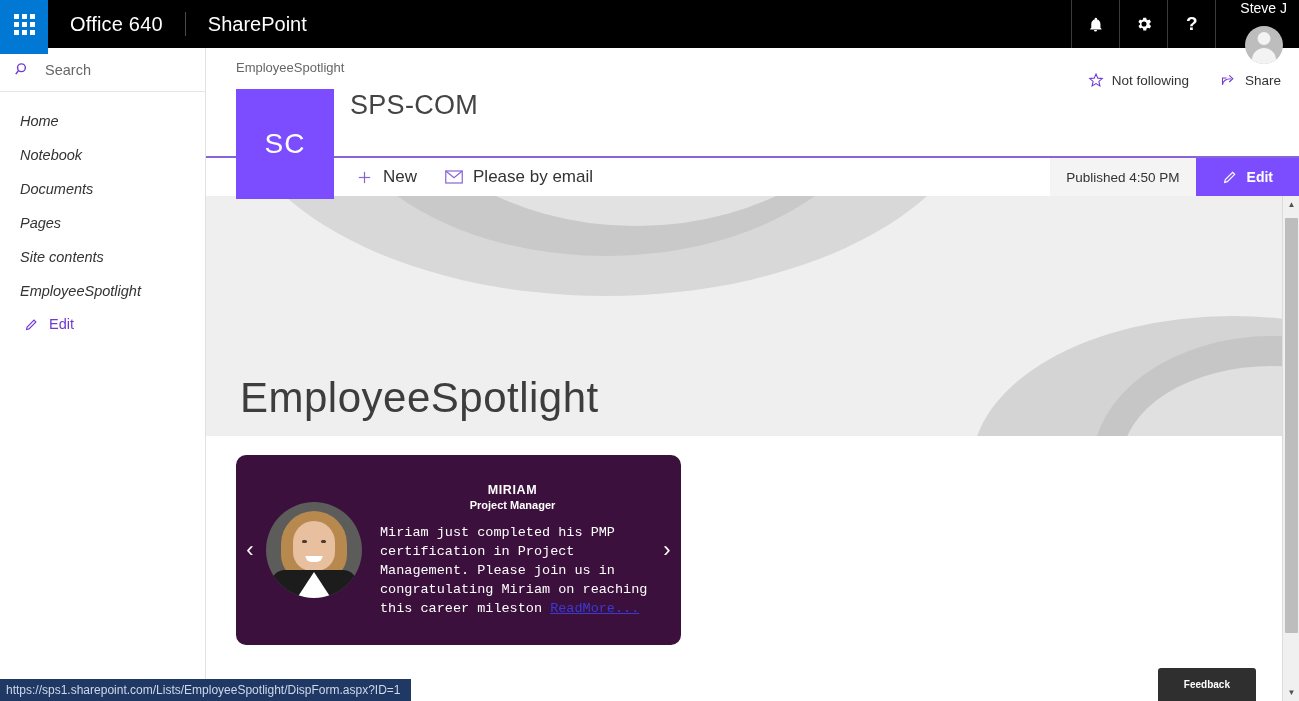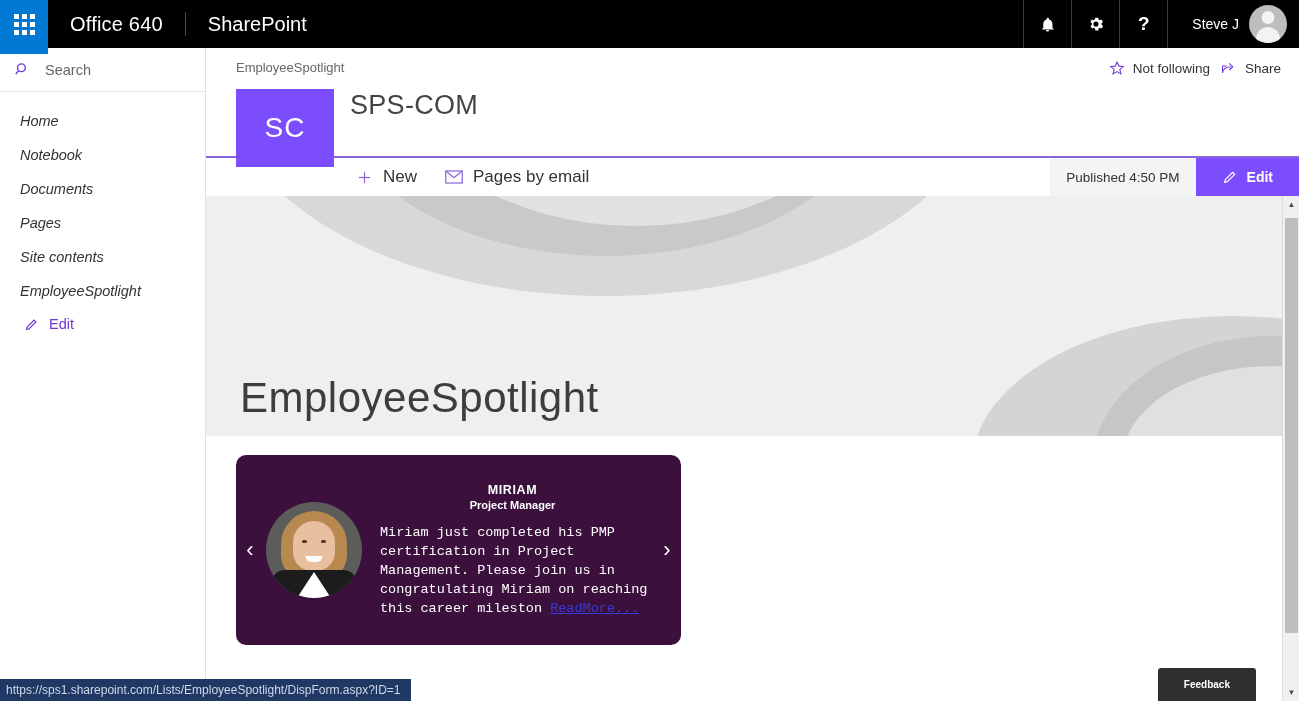--- a/index.html
+++ b/index.html
@@ -40,21 +40,21 @@
   .suite-spacer { flex: 1; }
   .suite-icon {
     width: 48px; display: flex; align-items: center; justify-content: center;
     color: #fff; font-size: 17px; cursor: pointer;
     border-left: 1px solid #3a3a3a;
   }
   .suite-icon svg { display: block; }
   .suite-user {
     display: flex; align-items: center; gap: 10px;
     padding: 0 12px 0 24px; color: #fff; font-size: 14px;
-    border-left: 1px solid #3a3a3a; cursor: pointer;
+    border-left: 1px solid #3a3a3a; cursor: pointer; flex-direction: column;
   }
   .avatar {
     width: 38px; height: 38px; border-radius: 50%;
     background: #bdbdbd; position: relative; overflow: hidden; flex: none;
   }
   .avatar::before {
     content: ""; position: absolute; left: 50%; top: 6px;
     width: 13px; height: 13px; border-radius: 50%;
     background: #f3f3f3; transform: translateX(-50%);
   }
@@ -104,34 +104,34 @@
   }
 
   
   .site-head { position: relative; height: 148px; background: #fff; }
   .breadcrumb {
     position: absolute; top: 12px; left: 30px;
     font-size: 13px; color: #666; cursor: pointer;
   }
   .site-logo {
     position: absolute; top: 41px; left: 30px;
-    width: 98px; height: 78px;
+    width: 98px; height: 110px;
     background: #7c4dff; color: #fff;
     display: flex; align-items: center; justify-content: center;
     font-size: 28px; letter-spacing: 1px; font-weight: 300;
     z-index: 5; cursor: pointer;
   }
   .site-title {
     position: absolute; top: 42px; left: 144px;
     font-size: 27px; color: #444; font-weight: 300; letter-spacing: .3px;
     cursor: pointer;
   }
   .follow-share {
-    position: absolute; top: 12px; right: 18px;
-    display: flex; align-items: flex-start; gap: 10px;
+    position: absolute; top: 24px; right: 18px;
+    display: flex; align-items: flex-start; gap: 31px;
   }
   .fs-item {
     display: flex; align-items: center; gap: 8px;
     font-size: 13.5px; color: #333; cursor: pointer;
   }
   .fs-item svg { color: #7139d4; display: block; }
   .purple-rule {
     position: absolute; left: 0; top: 108px; width: 1093px;
     height: 2px; background: #8764d8;
   }
@@ -391,21 +391,21 @@
             <line x1="12" y1="4" x2="12" y2="20"></line>
               <line x1="4" y1="12" x2="20" y2="12"></line>
           </svg>
           <span>New</span>
         </div>
         <div class="cmd-btn">
           <svg width="18" height="14" viewBox="0 0 24 18" fill="none" stroke="currentColor" stroke-width="1.6">
             <rect x="1" y="1" width="22" height="16"></rect>
               <polyline points="1,1 12,10 23,1"></polyline>
           </svg>
-          <span>Pages by email</span>
+          <span>Please by email</span>
         </div>
       </div>
       <div class="cmd-right">
         <div class="published">Published 4:50 PM</div>
         <div class="edit-btn">
           <svg width="16" height="16" viewBox="0 0 24 24" fill="none" stroke="currentColor" stroke-width="1.8">
             <path d="M4 20l4-1 11-11-3-3L5 16l-1 4z"></path>
           </svg>
           <span>Edit</span>
         </div>

